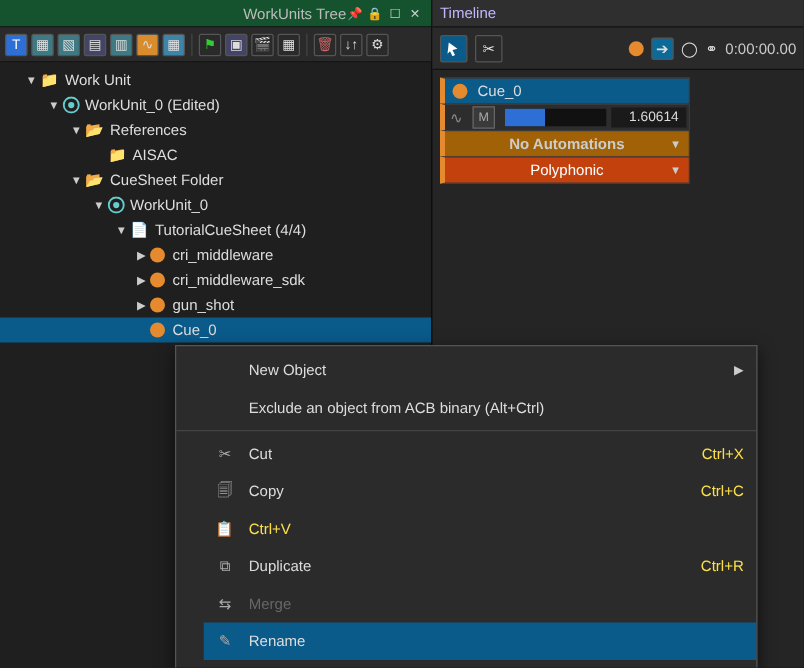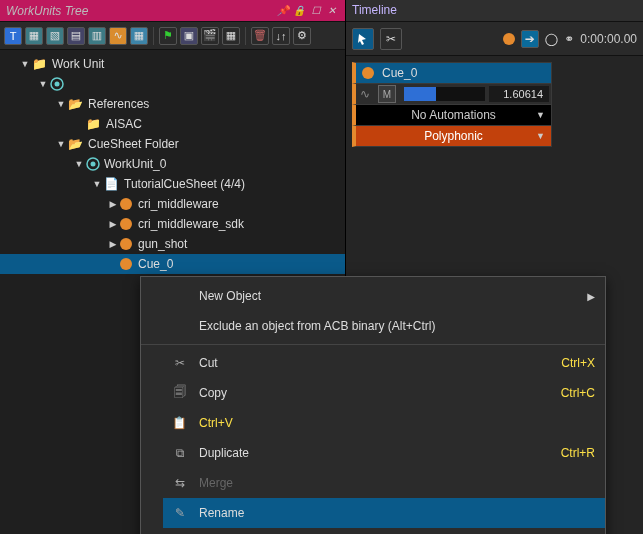--- a/index.html
+++ b/index.html
@@ -20,28 +20,27 @@
   }
   
   .left-panel {
     width: 346px;
     background: #252525;
     border-right: 1px solid #000;
     display: flex;
     flex-direction: column;
   }
   .panel-title {
-    background: #be185d;
+    background: #14532d;
     padding: 3px 6px;
     display: flex;
     align-items: center;
-    justify-content: space-between;
+    justify-content: flex-end;
     border-bottom: 1px solid #111;
     height: 22px;
-    font-style: italic;
   }
   .panel-title-text { color: #bbb; font-size: 12px; }
   .panel-title-icons { display: flex; gap: 2px; }
   .panel-title-icons span { width: 14px; height: 14px; color: #ccc; display:flex;align-items:center;justify-content:center;font-size:10px; }
   .toolbar {
     background: #2a2a2a;
     padding: 3px 4px;
     display: flex;
     align-items: center;
     gap: 3px;
@@ -134,22 +133,23 @@
   .insp-row .m-btn {
     width:18px;height:18px;border:1px solid #666;background:#3a3a3a;color:#aaa;
     display:flex;align-items:center;justify-content:center;font-size:10px;margin:0 4px;
   }
   .slider {
     flex:1; height:14px; background:#111; margin:0 4px; position:relative;
   }
   .slider-fill { position:absolute;left:0;top:0;bottom:0;width:40%;background:#2e6fd6; }
   .insp-val { width:60px;text-align:right;padding-right:6px;background:#1a1a1a;height:16px;line-height:16px;margin-right:2px;font-size:11px; }
   .insp-row.dropdown {
-    background:#000000;justify-content:center;position:relative;color:#ccc;
+    background:#a16207;justify-content:center;position:relative;color:#ccc;
     border-left: 4px solid #e58a2e;
+    font-weight: bold;
   }
   .insp-row.dropdown2 {
     background:#c2410c;justify-content:center;position:relative;color:#fff;
     border-left: 4px solid #e58a2e;
   }
   .dd-arrow { position:absolute;right:6px;font-size:9px;color:#ccc; }
 
   
   .context-menu {
     position: absolute;
@@ -229,20 +229,21 @@
         <span>Work Unit</span>
       </div>
       <div class="tree-row indent-2">
         <span class="twisty">▼</span>
         <span class="wu-icon">
           <svg width="14" height="14" viewBox="0 0 14 14">
               <circle cx="7" cy="7" r="6" fill="none" stroke="#6cc" stroke-width="1.5"></circle>
               <circle cx="7" cy="7" r="2.5" fill="#6cc"></circle>
             </svg>
         </span>
+        <span>WorkUnit_0 (Edited)</span>
       </div>
       <div class="tree-row indent-3">
         <span class="twisty">▼</span>
         <span class="tree-icon folder">📂</span>
         <span>References</span>
       </div>
       <div class="tree-row indent-4">
         <span class="twisty" style="visibility:hidden">▼</span>
         <span class="tree-icon folder">📁</span>
         <span>AISAC</span>

